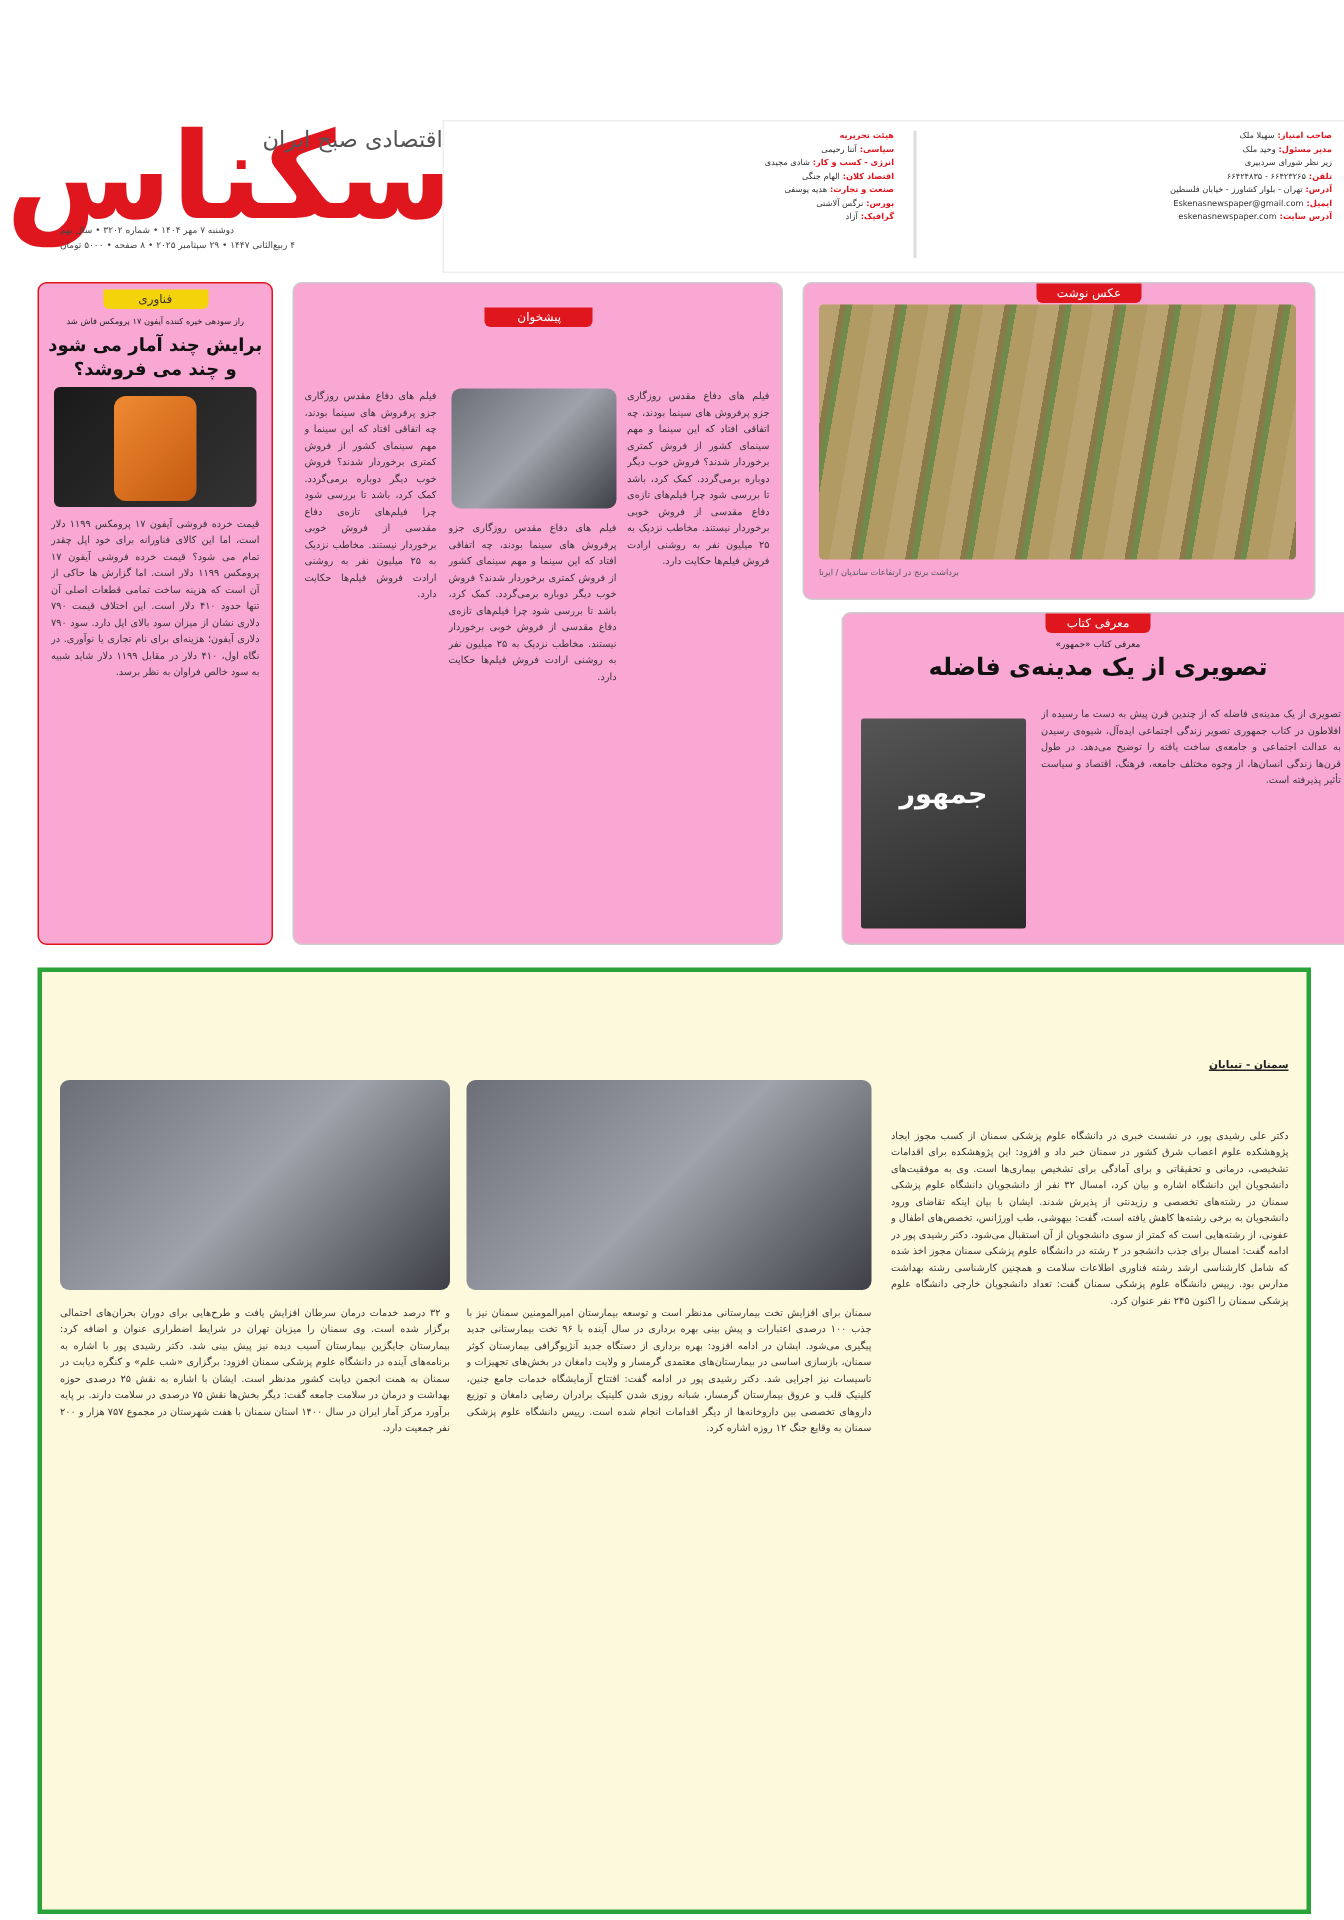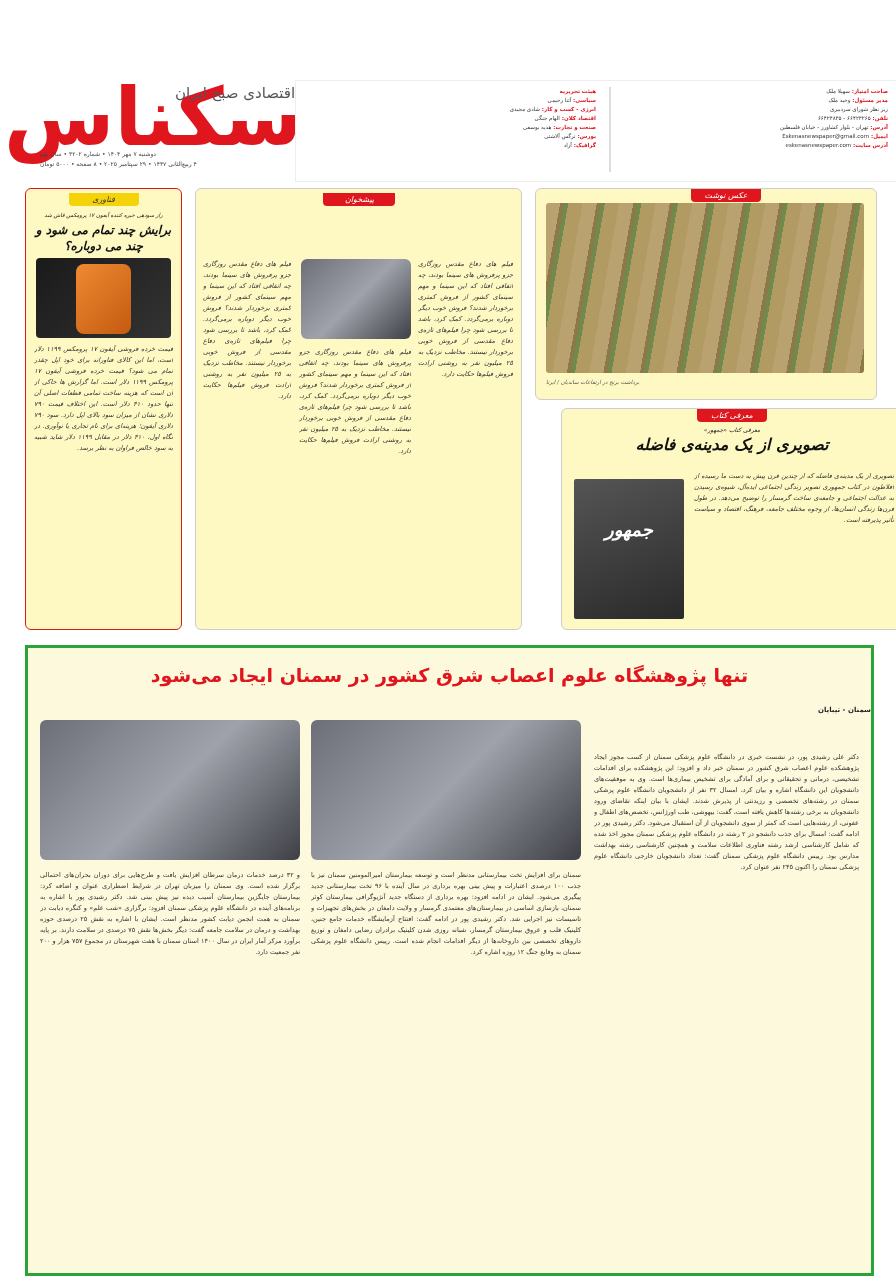--- a/index.html
+++ b/index.html
@@ -5,21 +5,21 @@
   html,body{margin:0;padding:0;}
   body{width:896px;height:1280px;background:#fff;position:relative;overflow:hidden;font-family:"DejaVu Sans",sans-serif;direction:rtl;color:#222;}
   .abs{position:absolute;}
   .logo-text{left:4px;top:78px;font-family:"DejaVu Sans",sans-serif;font-weight:bold;font-size:80px;color:#e0161e;letter-spacing:-2px;line-height:1;}
   .logo-sub{left:175px;top:84px;font-size:15px;color:#555;}
   .logo-date{left:40px;top:150px;font-size:6px;color:#444;}
   .logo-date2{left:40px;top:160px;font-size:6px;color:#444;}
   .info-box{left:295px;top:80px;width:600px;height:100px;border:1px solid #eee;background:#fff;font-size:5.5px;line-height:9px;color:#333;}
   .info-col{position:absolute;top:6px;}
   .info-col span.k{color:#e0161e;font-weight:bold;}
-  .card{border:1px solid #ccc;border-radius:6px;background:#fef9c3;font-style:italic;}
+  .card{border:1px solid #ccc;border-radius:6px;background:#f9a8d4;}
   .tag{background:#e0161e;color:#fff;font-size:8px;padding:2px 10px;border-radius:0 0 4px 4px;text-align:center;}
   .tag-yellow{background:#f5d30b;color:#333;}
   .col-text{font-size:6.5px;line-height:11px;text-align:justify;color:#333;overflow:hidden;}
   .h1{font-weight:bold;text-align:center;color:#111;}
   .green-box{left:25px;top:645px;width:843px;height:625px;border:3px solid #2aa33a;background:#fdf9dc;}
   .photo{background:linear-gradient(135deg,#6d6f78,#9fa2aa,#3e3f47);border-radius:6px;}
 </style>
 </head>
 <body>
 
@@ -46,52 +46,51 @@
       <div><span class="k">اقتصاد کلان: </span><span>الهام جنگی</span></div>
       <div><span class="k">صنعت و تجارت: </span><span>هدیه یوسفی</span></div>
       <div><span class="k">بورس: </span><span>نرگس آلاشتی</span></div>
       <div><span class="k">گرافیک: </span><span>آزاد</span></div>
     </div>
 </div>
 
 <div class="abs card" style="left:25px;top:188px;width:155px;height:440px;border-color:#e0161e;">
   <div class="tag tag-yellow" style="margin:4px auto 0;width:50px;">فناوری</div>
   <div style="font-size:5.5px;text-align:center;margin-top:6px;">راز سودهی خیره کننده آیفون ۱۷ پرومکس فاش شد</div>
-  <div class="h1" style="font-size:12px;line-height:16px;margin:4px 6px;">برایش چند تمام می شود و چند می دوباره؟</div>
+  <div class="h1" style="font-size:12px;line-height:16px;margin:4px 6px;">برایش چند آمار می شود و چند می فروشد؟</div>
   <div style="margin:4px 10px;height:80px;background:linear-gradient(135deg,#1a1a1a,#333);border-radius:4px;position:relative;">
     <div style="position:absolute;left:40px;top:6px;width:55px;height:70px;background:linear-gradient(135deg,#f08a32,#c35a10);border-radius:8px;"></div>
   </div>
   <div class="col-text" style="margin:6px 8px;height:300px;">قیمت خرده فروشی آیفون ۱۷ پرومکس ۱۱۹۹ دلار است، اما این کالای فناورانه برای خود اپل چقدر تمام می شود؟ قیمت خرده فروشی آیفون ۱۷ پرومکس ۱۱۹۹ دلار است. اما گزارش ها حاکی از آن است که هزینه ساخت تمامی قطعات اصلی آن تنها حدود ۴۱۰ دلار است. این اختلاف قیمت ۷۹۰ دلاری نشان از میزان سود بالای اپل دارد. سود ۷۹۰ دلاری آیفون؛ هزینه‌ای برای نام تجاری یا نوآوری. در نگاه اول، ۴۱۰ دلار در مقابل ۱۱۹۹ دلار شاید شبیه به سود خالص فراوان به نظر برسد.</div>
 </div>
 
 <div class="abs card" style="left:195px;top:188px;width:325px;height:440px;">
-  <div class="tag" style="margin:4px auto;width:50px;padding-left:12px;">پیشخوان</div>
+  <div class="tag" style="margin:16px auto;width:50px;padding-left:12px;">پیشخوان</div>
   <div style="position:absolute;right:230px;top:70px;width:88px;height:360px;" class="col-text">فیلم های دفاع مقدس روزگاری جزو پرفروش های سینما بودند، چه اتفاقی افتاد که این سینما و مهم سینمای کشور از فروش کمتری برخوردار شدند؟ فروش خوب دیگر دوباره برمی‌گردد. کمک کرد، باشد تا بررسی شود چرا فیلم‌های تازه‌ی دفاع مقدسی از فروش خوبی برخوردار نیستند. مخاطب نزدیک به ۲۵ میلیون نفر به روشنی ارادت فروش فیلم‌ها حکایت دارد.</div>
   <div style="position:absolute;right:110px;top:70px;width:110px;height:80px;" class="photo"></div>
   <div class="col-text" style="position:absolute;right:8px;top:70px;width:95px;height:360px;">فیلم های دفاع مقدس روزگاری جزو پرفروش های سینما بودند، چه اتفاقی افتاد که این سینما و مهم سینمای کشور از فروش کمتری برخوردار شدند؟ فروش خوب دیگر دوباره برمی‌گردد. کمک کرد، باشد تا بررسی شود چرا فیلم‌های تازه‌ی دفاع مقدسی از فروش خوبی برخوردار نیستند. مخاطب نزدیک به ۲۵ میلیون نفر به روشنی ارادت فروش فیلم‌ها حکایت دارد.</div>
   <div class="col-text" style="position:absolute;right:110px;top:158px;width:112px;height:270px;">فیلم های دفاع مقدس روزگاری جزو پرفروش های سینما بودند، چه اتفاقی افتاد که این سینما و مهم سینمای کشور از فروش کمتری برخوردار شدند؟ فروش خوب دیگر دوباره برمی‌گردد. کمک کرد، باشد تا بررسی شود چرا فیلم‌های تازه‌ی دفاع مقدسی از فروش خوبی برخوردار نیستند. مخاطب نزدیک به ۲۵ میلیون نفر به روشنی ارادت فروش فیلم‌ها حکایت دارد.</div>
 </div>
 
 <div class="abs card" style="left:535px;top:188px;width:340px;height:210px;">
   <div class="tag" style="position:absolute;right:115px;top:0;width:50px;">عکس نوشت</div>
   <div style="position:absolute;left:10px;top:14px;width:318px;height:170px;background:repeating-linear-gradient(100deg,#b9a26f 0 14px,#8b7a49 14px 18px,#6f8a4a 18px 22px,#b29b62 22px 36px);border-radius:3px;"></div>
   <div style="position:absolute;left:10px;top:190px;font-size:5.5px;color:#555;">برداشت برنج در ارتفاعات ساندیان / ایرنا</div>
 </div>
 
 <div class="abs card" style="left:561px;top:408px;width:340px;height:220px;">
   <div class="tag" style="margin:0 auto;width:50px;">معرفی کتاب</div>
   <div style="font-size:6px;text-align:center;margin-top:4px;">معرفی کتاب «جمهور»</div>
   <div class="h1" style="font-size:16px;margin-top:2px;">تصویری از یک مدینه‌ی فاضله</div>
   <div style="position:absolute;left:12px;top:70px;width:110px;height:140px;background:linear-gradient(160deg,#555,#2a2a2a);border-radius:2px;">
     <div style="color:#fff;font-size:18px;font-weight:bold;text-align:center;margin-top:40px;">جمهور</div>
   </div>
-  <div class="col-text" style="position:absolute;right:8px;top:62px;width:200px;height:150px;">تصویری از یک مدینه‌ی فاضله که از چندین قرن پیش به دست ما رسیده از افلاطون در کتاب جمهوری تصویر زندگی اجتماعی ایده‌آل، شیوه‌ی رسیدن به عدالت اجتماعی و جامعه‌ی ساخت گرمسار را توضیح می‌دهد. در طول قرن‌ها زندگی انسان‌ها، از وجوه مختلف جامعه، فرهنگ، اقتصاد و سیاست تأثیر پذیرفته است.</div>
+  <div class="col-text" style="position:absolute;right:8px;top:62px;width:200px;height:150px;">تصویری از یک مدینه‌ی فاضله که از چندین قرن پیش به دست ما رسیده از افلاطون در کتاب جمهوری تصویر زندگی اجتماعی ایده‌آل، شیوه‌ی رسیدن به عدالت اجتماعی و جامعه‌ی ساخت یافته را توضیح می‌دهد. در طول قرن‌ها زندگی انسان‌ها، از وجوه مختلف جامعه، فرهنگ، اقتصاد و سیاست تأثیر پذیرفته است.</div>
 </div>
 
 <div class="abs green-box">
-  <div class="h1" style="font-size:19px;color:#e0161e;margin-top:16px;">تنها پژوهشگاه علوم اعصاب شرق کشور در سمنان ایجاد می‌شود</div>
-  <div style="position:absolute;right:0;top:58px;font-size:7px;font-weight:bold;">سمنان - تیبایان</div>
+  <div style="position:absolute;right:12px;top:58px;font-size:7px;font-weight:bold;text-decoration:underline;">سمنان - تیبایان</div>
   <div class="col-text" style="position:absolute;right:12px;top:104px;width:265px;height:510px;">دکتر علی رشیدی پور، در نشست خبری در دانشگاه علوم پزشکی سمنان از کسب مجوز ایجاد پژوهشکده علوم اعصاب شرق کشور در سمنان خبر داد و افزود: این پژوهشکده برای اقدامات تشخیصی، درمانی و تحقیقاتی و برای آمادگی برای تشخیص بیماری‌ها است. وی به موفقیت‌های دانشجویان این دانشگاه اشاره و بیان کرد، امسال ۳۲ نفر از دانشجویان دانشگاه علوم پزشکی سمنان در رشته‌های تخصصی و رزیدنتی از پذیرش شدند. ایشان با بیان اینکه تقاضای ورود دانشجویان به برخی رشته‌ها کاهش یافته است، گفت: بیهوشی، طب اورژانس، تخصص‌های اطفال و عفونی، از رشته‌هایی است که کمتر از سوی دانشجویان از آن استقبال می‌شود. دکتر رشیدی پور در ادامه گفت: امسال برای جذب دانشجو در ۲ رشته در دانشگاه علوم پزشکی سمنان مجوز اخذ شده که شامل کارشناسی ارشد رشته فناوری اطلاعات سلامت و همچنین کارشناسی رشته بهداشت مدارس بود. رییس دانشگاه علوم پزشکی سمنان گفت: تعداد دانشجویان خارجی دانشگاه علوم پزشکی سمنان را اکنون ۲۴۵ نفر عنوان کرد.</div>
   <div class="photo" style="position:absolute;right:290px;top:72px;width:270px;height:140px;"></div>
   <div class="photo" style="position:absolute;left:12px;top:72px;width:260px;height:140px;"></div>
   <div class="col-text" style="position:absolute;right:290px;top:222px;width:270px;height:390px;">سمنان برای افزایش تخت بیمارستانی مدنظر است و توسعه بیمارستان امیرالمومنین سمنان نیز با جذب ۱۰۰ درصدی اعتبارات و پیش بینی بهره برداری در سال آینده با ۹۶ تخت بیمارستانی جدید پیگیری می‌شود. ایشان در ادامه افزود: بهره برداری از دستگاه جدید آنژیوگرافی بیمارستان کوثر سمنان، بازسازی اساسی در بیمارستان‌های معتمدی گرمسار و ولایت دامغان در بخش‌های تجهیزات و تاسیسات نیز اجرایی شد. دکتر رشیدی پور در ادامه گفت: افتتاح آزمایشگاه خدمات جامع جنین، کلینیک قلب و عروق بیمارستان گرمسار، شبانه روزی شدن کلینیک برادران رضایی دامغان و توزیع داروهای تخصصی بین داروخانه‌ها از دیگر اقدامات انجام شده است. رییس دانشگاه علوم پزشکی سمنان به وقایع جنگ ۱۲ روزه اشاره کرد.</div>
   <div class="col-text" style="position:absolute;left:12px;top:222px;width:260px;height:390px;">و ۳۲ درصد خدمات درمان سرطان افزایش یافت و طرح‌هایی برای دوران بحران‌های احتمالی برگزار شده است. وی سمنان را میزبان تهران در شرایط اضطراری عنوان و اضافه کرد: بیمارستان جایگزین بیمارستان آسیب دیده نیز پیش بینی شد. دکتر رشیدی پور با اشاره به برنامه‌های آینده در دانشگاه علوم پزشکی سمنان افزود: برگزاری «شب علم» و کنگره دیابت در سمنان به همت انجمن دیابت کشور مدنظر است. ایشان با اشاره به نقش ۲۵ درصدی حوزه بهداشت و درمان در سلامت جامعه گفت: دیگر بخش‌ها نقش ۷۵ درصدی در سلامت دارند. بر پایه برآورد مرکز آمار ایران در سال ۱۴۰۰ استان سمنان با هفت شهرستان در مجموع ۷۵۷ هزار و ۲۰۰ نفر جمعیت دارد.</div>
 </div>
 
 </body></html>

